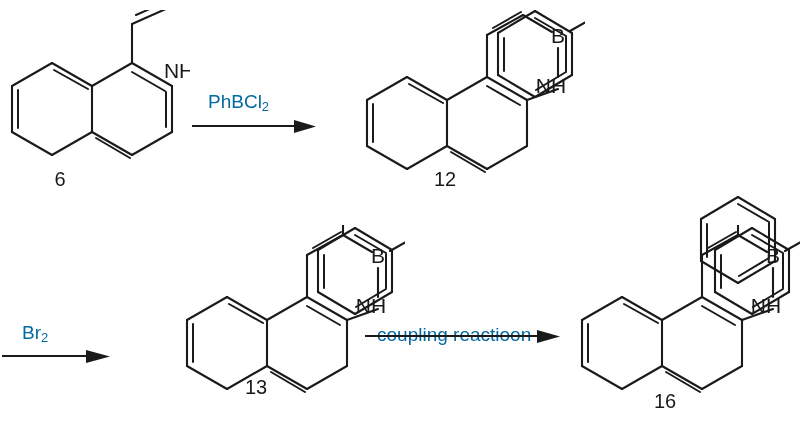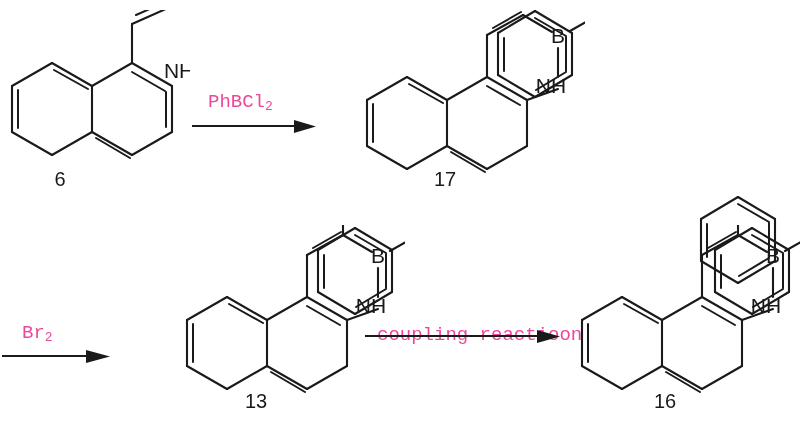--- a/index.html
+++ b/index.html
@@ -49,23 +49,23 @@
   .cmpd-num {
     position: absolute;
     font-family: "Liberation Sans", sans-serif;
     font-size: 20px;
     color: #1a1a1a;
     text-align: center;
     white-space: nowrap;
   }
   .rxn-label {
     position: absolute;
-    font-family: Liberation Mono, monospace;
+    font-family: Liberation Sans, sans-serif;
     font-size: 19px;
-    color: #ec4899;
+    color: #0369a1;
     white-space: nowrap;
   }
   .rxn-label sub {
     font-size: 13px;
     vertical-align: -0.22em;
   }
 </style>
 </head>
 <body>
 
@@ -149,21 +149,21 @@
     <path class="bond" d="M 55,6 L 92,28"></path>
     <path class="bond-inner" d="M 55,13 L 86,31"></path>
     <path class="bond" d="M 92,28 L 92,70"></path>
     <path class="bond-inner" d="M 86,32 L 86,66"></path>
     <path class="bond" d="M 92,70 L 55,92"></path>
     <path class="bond-inner" d="M 86,67 L 56,85"></path>
     <path class="bond" d="M 55,92 L 18,70"></path>
   </svg>
 
   <div class="cmpd-num" style="left:40px; top:168px; width:40px;">6</div>
-  <div class="cmpd-num" style="left:425px; top:168px; width:40px;">17</div>
+  <div class="cmpd-num" style="left:425px; top:168px; width:40px;">12</div>
 
   <div class="rxn-label" style="left:22px; top:322px;">
     <span>Br</span><sub>2</sub>
   </div>
   <svg style="position:absolute; left:0px; top:348px;" width="120" height="20" viewBox="0 0 120 20">
     <line class="arrow-line" x1="2" y1="8" x2="90" y2="8"></line>
     <polygon class="arrow-head" points="86,2 110,8.5 86,15"></polygon>
   </svg>
 
   <svg style="position:absolute; left:175px; top:225px;" width="230" height="175" viewBox="0 0 230 175">
@@ -277,16 +277,16 @@
     <path class="bond" d="M 15,28 L 52,6"></path>
     <path class="bond" d="M 52,6 L 89,28"></path>
     <path class="bond-inner" d="M 52,13 L 83,31"></path>
     <path class="bond" d="M 89,28 L 89,70"></path>
     <path class="bond-inner" d="M 83,32 L 83,66"></path>
     <path class="bond" d="M 89,70 L 52,92"></path>
     <path class="bond-inner" d="M 83,67 L 53,85"></path>
     <path class="bond" d="M 52,92 L 15,70"></path>
   </svg>
 
-  <div class="cmpd-num" style="left:236px; top:390px; width:40px;">13</div>
+  <div class="cmpd-num" style="left:236px; top:376px; width:40px;">13</div>
   <div class="cmpd-num" style="left:645px; top:390px; width:40px;">16</div>
 
 </div>
 
 </body></html>

